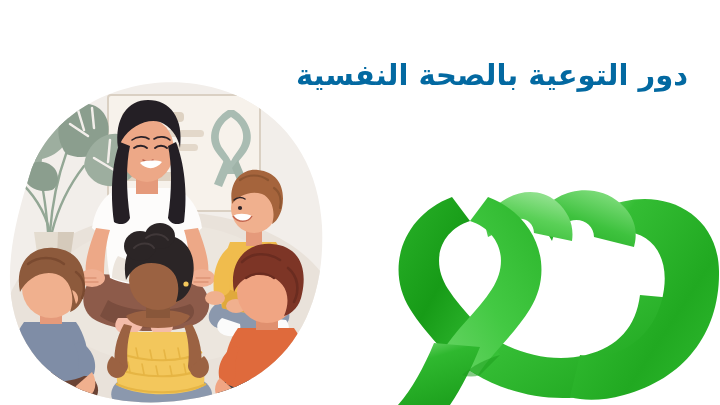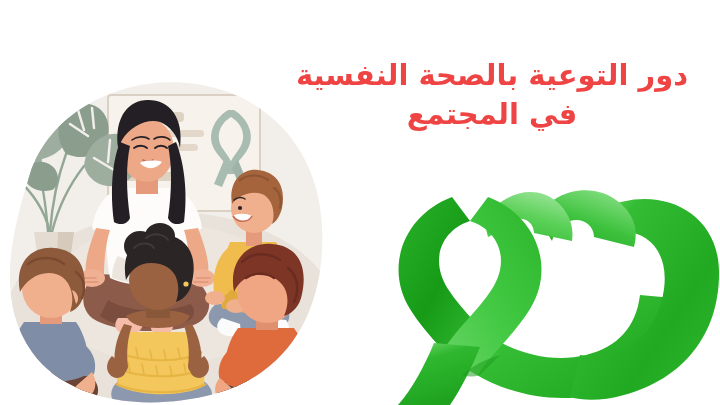--- a/index.html
+++ b/index.html
@@ -22,21 +22,21 @@
     position: absolute;
     right: 14px;
     top: 56px;
     width: 428px;
     text-align: center;
     direction: rtl;
     z-index: 30;
   }
   .title-line {
     display: block;
-    color: #ef4444;
+    color: #0369a1;
     font-weight: 700;
     font-size: 29px;
     line-height: 1.33;
     letter-spacing: 0px;
     white-space: nowrap;
     font-family: "DejaVu Sans", "Liberation Sans", sans-serif;
   }
 
   
   #illustration {
@@ -289,21 +289,20 @@
           <path d="M242 206 C 252 196, 268 196, 280 204" stroke="#6a2c20" stroke-width="2.6" fill="none" stroke-linecap="round"></path>
           <path d="M288 212 C 298 220, 300 234, 294 246" stroke="#6a2c20" stroke-width="2.6" fill="none" stroke-linecap="round"></path>
           <path d="M246 222 C 254 216, 266 216, 274 222" stroke="#6a2c20" stroke-width="2.2" fill="none" stroke-linecap="round"></path>
         </g>
       </g>
     </svg>
   </div>
 
   <div id="title-block">
     <span class="title-line">دور التوعية بالصحة النفسية</span>
-    <span class="title-line">في المجتمع</span>
   </div>
 
   <div id="ribbon-heart">
     <svg viewBox="0 0 332 230" width="332" height="230" xmlns="http://www.w3.org/2000/svg">
       <defs>
         <linearGradient id="gLoopL" x1="0" y1="0" x2="1" y2="1">
           <stop offset="0%" stop-color="#29b129"></stop>
           <stop offset="45%" stop-color="#179b17"></stop>
           <stop offset="100%" stop-color="#3cc63c"></stop>
         </linearGradient>

